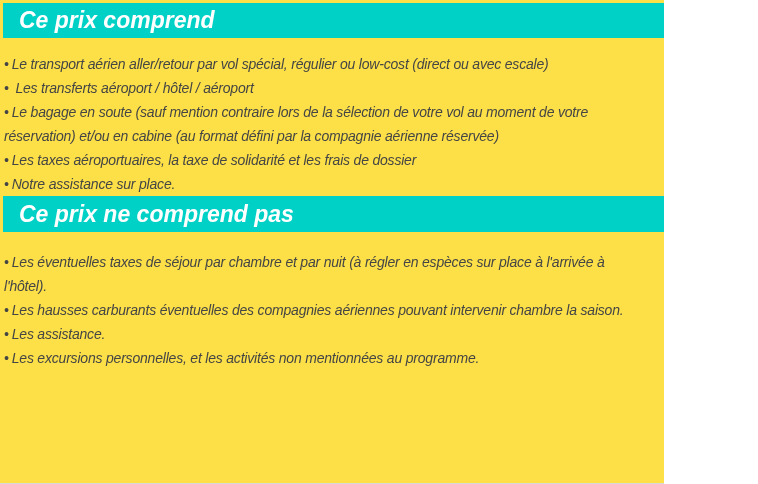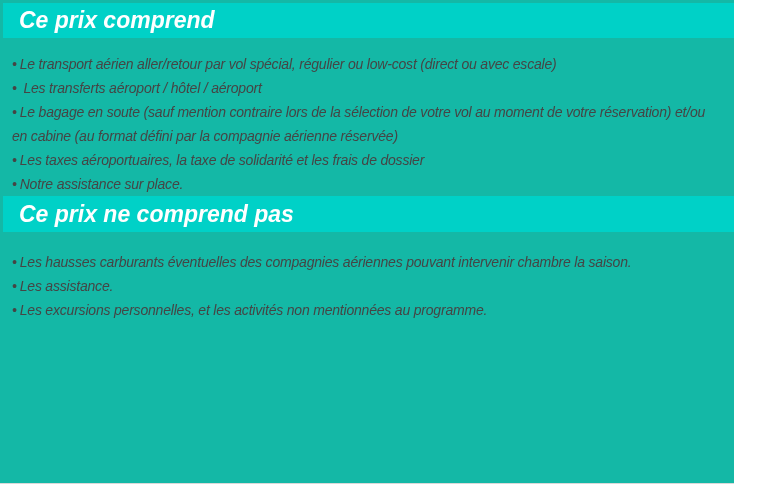--- a/index.html
+++ b/index.html
@@ -2,23 +2,23 @@
 <html><head>
 <meta charset="utf-8">
 <style>
   html, body {
     margin: 0;
     padding: 0;
     background: #ffffff;
   }
   .page {
     position: relative;
-    width: 734px;
+    width: 664px;
     height: 483px;
-    background: #14b8a6;
+    background: #fde047;
     overflow: hidden;
     border-bottom: 1px solid #d9d9d9;
     font-family: "Liberation Sans", sans-serif;
   }
   .band {
     margin-left: 3px;
     height: 35px;
     background: #00d1c7;
     color: #ffffff;
     display: flex;
@@ -28,21 +28,21 @@
     font-style: italic;
     font-weight: bold;
     font-size: 23px;
     letter-spacing: 0px;
   }
   .band-1 { margin-top: 3px; }
   .band-2 { height: 36px; }
   ul.items {
     list-style: none;
     margin: 14px 9px 0 0;
-    padding: 0 8px 0 12px;
+    padding: 0 8px 0 4px;
     font-style: italic;
     font-size: 14px;
     line-height: 24px;
     color: #454545;
     letter-spacing: -0.2px;
   }
   ul.items-2 { margin-top: 18px; }
   ul.items li { margin: 0; padding: 0; }
   .bullet { margin-right: 3px; }
 </style>
@@ -61,18 +61,19 @@
     <li><span class="bullet">•</span><span>Le bagage en soute (sauf mention contraire lors de la sélection de votre vol au moment de votre réservation) et/ou en cabine (au format défini par la compagnie aérienne réservée)</span></li>
     <li><span class="bullet">•</span><span>Les taxes aéroportuaires, la taxe de solidarité et les frais de dossier</span></li>
     <li><span class="bullet">•</span><span>Notre assistance sur place.</span></li>
   </ul>
 
   <div class="band band-2">
     <span>Ce prix ne comprend pas</span>
   </div>
 
   <ul class="items items-2">
+    <li><span class="bullet">•</span><span>Les éventuelles taxes de séjour par chambre et par nuit (à régler en espèces sur place à l'arrivée à l'hôtel).</span></li>
     <li><span class="bullet">•</span><span>Les hausses carburants éventuelles des compagnies aériennes pouvant intervenir chambre la saison.</span></li>
     <li><span class="bullet">•</span><span>Les assistance.</span></li>
     <li><span class="bullet">•</span><span>Les excursions personnelles, et les activités non mentionnées au programme.</span></li>
   </ul>
 
 </div>
 
 </body></html>

